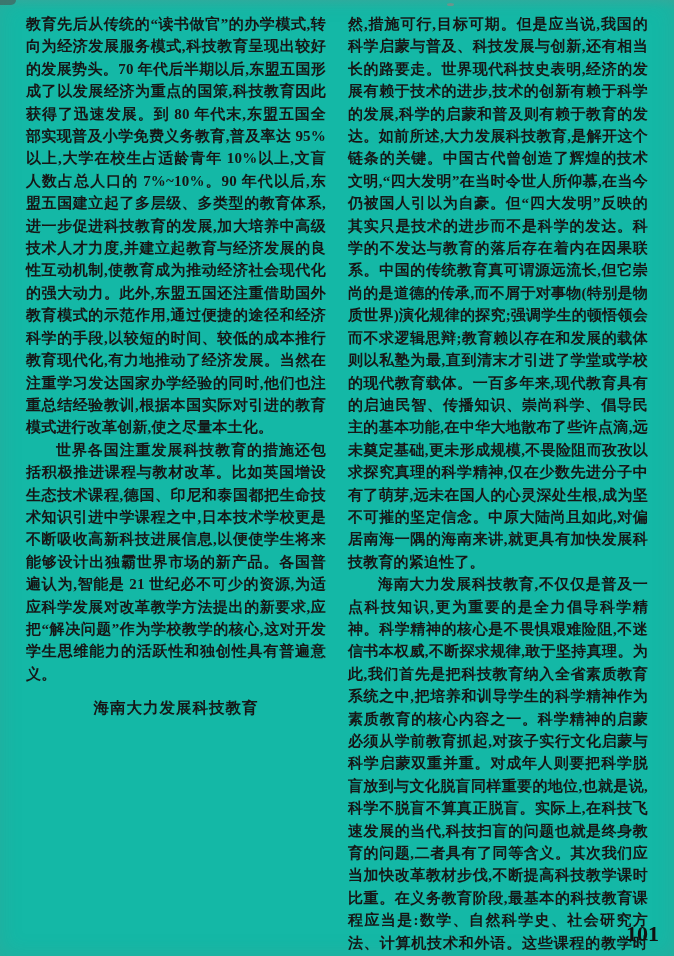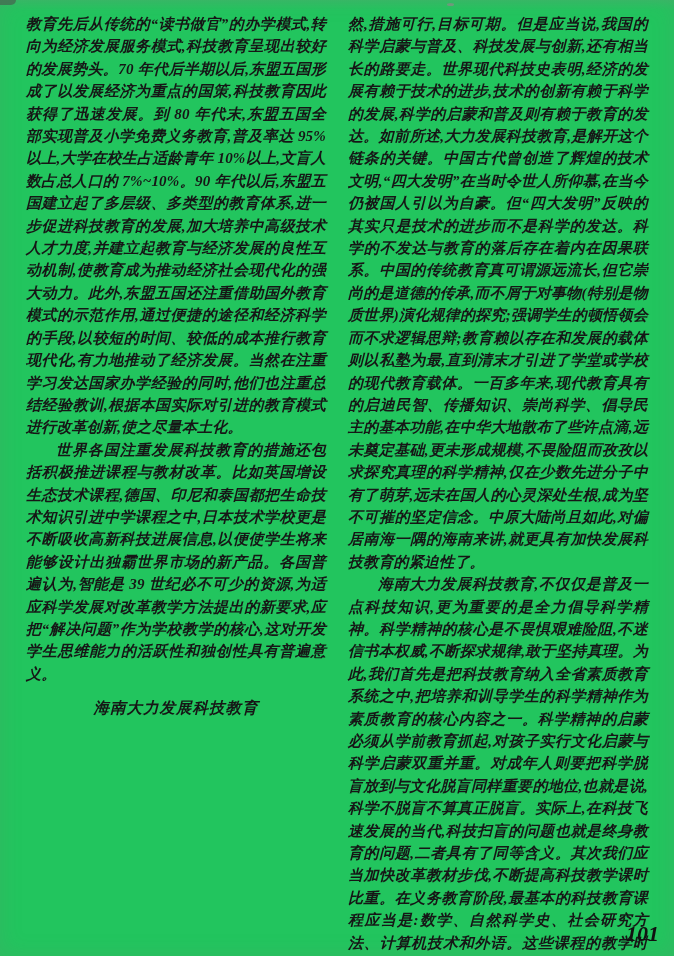--- a/index.html
+++ b/index.html
@@ -5,25 +5,24 @@
   html, body {
     margin: 0;
     padding: 0;
     background: #e9e9e7;
   }
   .page {
     position: relative;
     width: 674px;
     height: 956px;
     margin: 0 auto;
-    background: #22c55e;
+    background: #14b8a6;
     overflow: hidden;
     box-shadow: inset 0 0 22px rgba(120,120,115,0.18);
     font-family: "Liberation Serif", "DejaVu Serif", serif;
-    font-style: italic;
   }
   .columns {
     display: flex;
     gap: 22px;
     padding: 13px 26px 0 26px;
   }
   .col {
     width: 300px;
     font-size: 15px;
     line-height: 22.4px;
@@ -86,21 +85,21 @@
 <body>
 
 <div class="page">
   <div class="scan-shade-top"></div>
   <div class="scan-mark-corner"></div>
   <div class="scan-mark-speck"></div>
 
   <div class="columns">
     <div class="col" id="left-col">
         <p class="no-indent">教育先后从传统的“读书做官”的办学模式,转向为经济发展服务模式,科技教育呈现出较好的发展势头。70 年代后半期以后,东盟五国形成了以发展经济为重点的国策,科技教育因此获得了迅速发展。到 80 年代末,东盟五国全部实现普及小学免费义务教育,普及率达 95%以上,大学在校生占适龄青年 10%以上,文盲人数占总人口的 7%~10%。90 年代以后,东盟五国建立起了多层级、多类型的教育体系,进一步促进科技教育的发展,加大培养中高级技术人才力度,并建立起教育与经济发展的良性互动机制,使教育成为推动经济社会现代化的强大动力。此外,东盟五国还注重借助国外教育模式的示范作用,通过便捷的途径和经济科学的手段,以较短的时间、较低的成本推行教育现代化,有力地推动了经济发展。当然在注重学习发达国家办学经验的同时,他们也注重总结经验教训,根据本国实际对引进的教育模式进行改革创新,使之尽量本土化。</p>
-        <p>世界各国注重发展科技教育的措施还包括积极推进课程与教材改革。比如英国增设生态技术课程,德国、印尼和泰国都把生命技术知识引进中学课程之中,日本技术学校更是不断吸收高新科技进展信息,以便使学生将来能够设计出独霸世界市场的新产品。各国普遍认为,智能是 39 世纪必不可少的资源,为适应科学发展对改革教学方法提出的新要求,应把“解决问题”作为学校教学的核心,这对开发学生思维能力的活跃性和独创性具有普遍意义。</p>
+        <p>世界各国注重发展科技教育的措施还包括积极推进课程与教材改革。比如英国增设生态技术课程,德国、印尼和泰国都把生命技术知识引进中学课程之中,日本技术学校更是不断吸收高新科技进展信息,以便使学生将来能够设计出独霸世界市场的新产品。各国普遍认为,智能是 21 世纪必不可少的资源,为适应科学发展对改革教学方法提出的新要求,应把“解决问题”作为学校教学的核心,这对开发学生思维能力的活跃性和独创性具有普遍意义。</p>
         <h3 class="section-heading">海南大力发展科技教育</h3>
       </div>
     <div class="col" id="right-col">
         <p class="no-indent">然,措施可行,目标可期。但是应当说,我国的科学启蒙与普及、科技发展与创新,还有相当长的路要走。世界现代科技史表明,经济的发展有赖于技术的进步,技术的创新有赖于科学的发展,科学的启蒙和普及则有赖于教育的发达。如前所述,大力发展科技教育,是解开这个链条的关键。中国古代曾创造了辉煌的技术文明,“四大发明”在当时令世人所仰慕,在当今仍被国人引以为自豪。但“四大发明”反映的其实只是技术的进步而不是科学的发达。科学的不发达与教育的落后存在着内在因果联系。中国的传统教育真可谓源远流长,但它崇尚的是道德的传承,而不屑于对事物(特别是物质世界)演化规律的探究;强调学生的顿悟领会而不求逻辑思辩;教育赖以存在和发展的载体则以私塾为最,直到清末才引进了学堂或学校的现代教育载体。一百多年来,现代教育具有的启迪民智、传播知识、崇尚科学、倡导民主的基本功能,在中华大地散布了些许点滴,远未奠定基础,更未形成规模,不畏险阻而孜孜以求探究真理的科学精神,仅在少数先进分子中有了萌芽,远未在国人的心灵深处生根,成为坚不可摧的坚定信念。中原大陆尚且如此,对偏居南海一隅的海南来讲,就更具有加快发展科技教育的紧迫性了。</p>
         <p>海南大力发展科技教育,不仅仅是普及一点科技知识,更为重要的是全力倡导科学精神。科学精神的核心是不畏惧艰难险阻,不迷信书本权威,不断探求规律,敢于坚持真理。为此,我们首先是把科技教育纳入全省素质教育系统之中,把培养和训导学生的科学精神作为素质教育的核心内容之一。科学精神的启蒙必须从学前教育抓起,对孩子实行文化启蒙与科学启蒙双重并重。对成年人则要把科学脱盲放到与文化脱盲同样重要的地位,也就是说,科学不脱盲不算真正脱盲。实际上,在科技飞速发展的当代,科技扫盲的问题也就是终身教育的问题,二者具有了同等含义。其次我们应当加快改革教材步伐,不断提高科技教学课时比重。在义务教育阶段,最基本的科技教育课程应当是:数学、自然科学史、社会研究方法、计算机技术和外语。这些课程的教学时数应当占到总教学时数的 1/2 至 2/3。在学前教育阶段,科技教育课程时数也应当在 1/3 以上。再次我们应当加强科技教育立法,用法律的手段推动科技教育的发展,用法律的手段确保对科技教育财政投入的增加。也许可以说,没有</p>
       </div>
   </div>
 
   <div class="page-number">101</div>
 </div>

